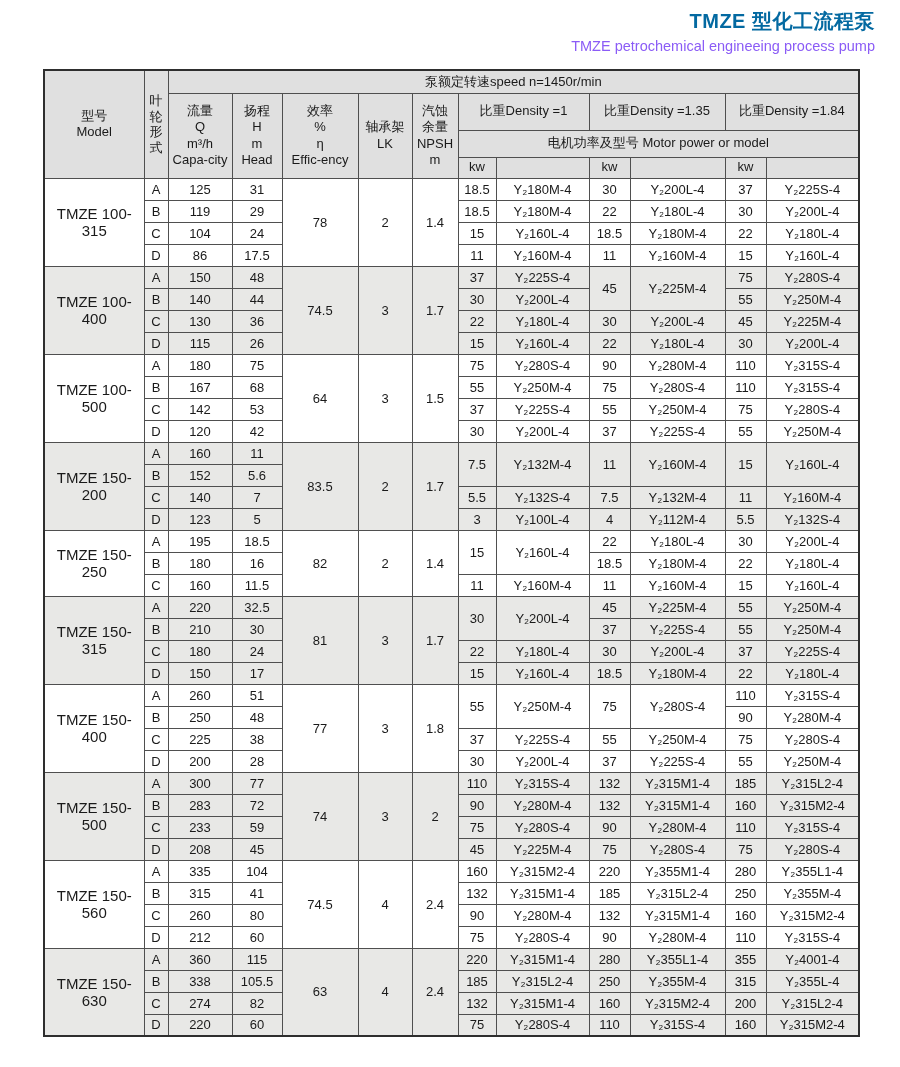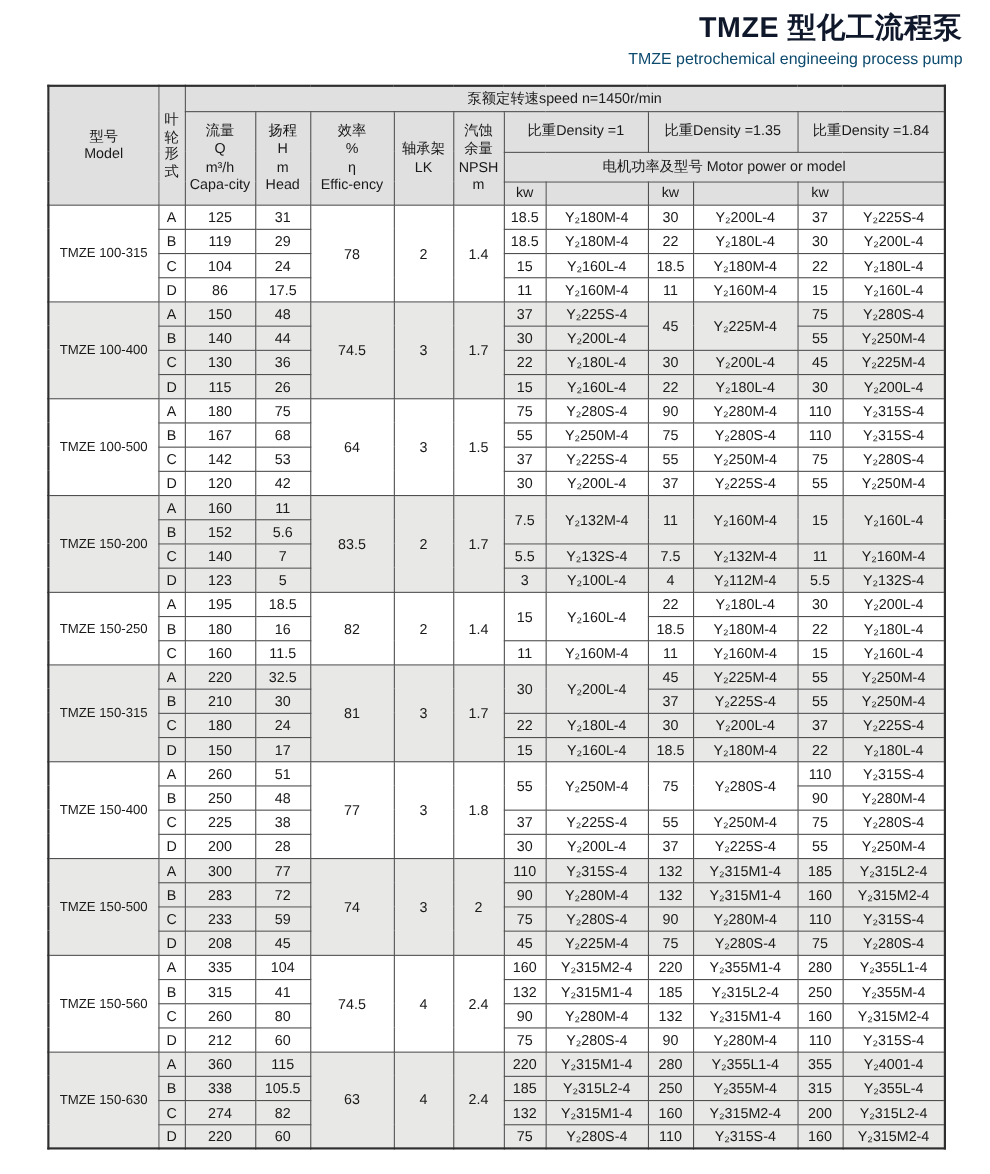--- a/index.html
+++ b/index.html
@@ -7,22 +7,22 @@
   .page {
     position: relative;
     width: 900px;
     height: 1067px;
     background: #ffffff;
     font-family: "Liberation Sans", "DejaVu Sans", sans-serif;
     color: #1a1a1a;
     overflow: hidden;
   }
   .title-block { padding: 8px 25px 0 0; text-align: right; }
-  .main-title { font-size: 26px; font-weight: bold; color: #0f172a; letter-spacing: 0.5px; }
-  .sub-title { font-size: 14.5px; color: #0c4a6e; margin-top: 3px; }
+  .main-title { font-size: 20px; font-weight: bold; color: #0369a1; letter-spacing: 0.5px; }
+  .sub-title { font-size: 14.5px; color: #8b5cf6; margin-top: 3px; }
   .section-bar {
     margin: 12px 0 0 47px;
     width: 320px;
     height: 26px;
     line-height: 26px;
     padding-left: 10px;
     background: linear-gradient(to right, #bdbdbd 0%, #d9d9d9 55%, #f2f2f2 85%, #ffffff 100%);
     font-size: 15px;
     font-weight: bold;
     color: #111;
@@ -51,21 +51,21 @@
   .impeller-hd div {
     width: 15px;
     margin: 0 auto;
     word-break: break-all;
     line-height: 1.2;
     white-space: normal;
   }
   tbody tr { height: 22px; }
   tbody td { background: #ffffff; }
   tr.g-gray td { background: #e8e8e6; }
-  td.model-cell { font-size: 12px; }
+  td.model-cell { font-size: 15px; }
 </style>
 </head>
 <body>
 
 <div class="page">
 
   <div class="title-block">
     <div class="main-title">TMZE 型化工流程泵</div>
     <div class="sub-title">TMZE petrochemical engineeing process pump</div>
   </div>

